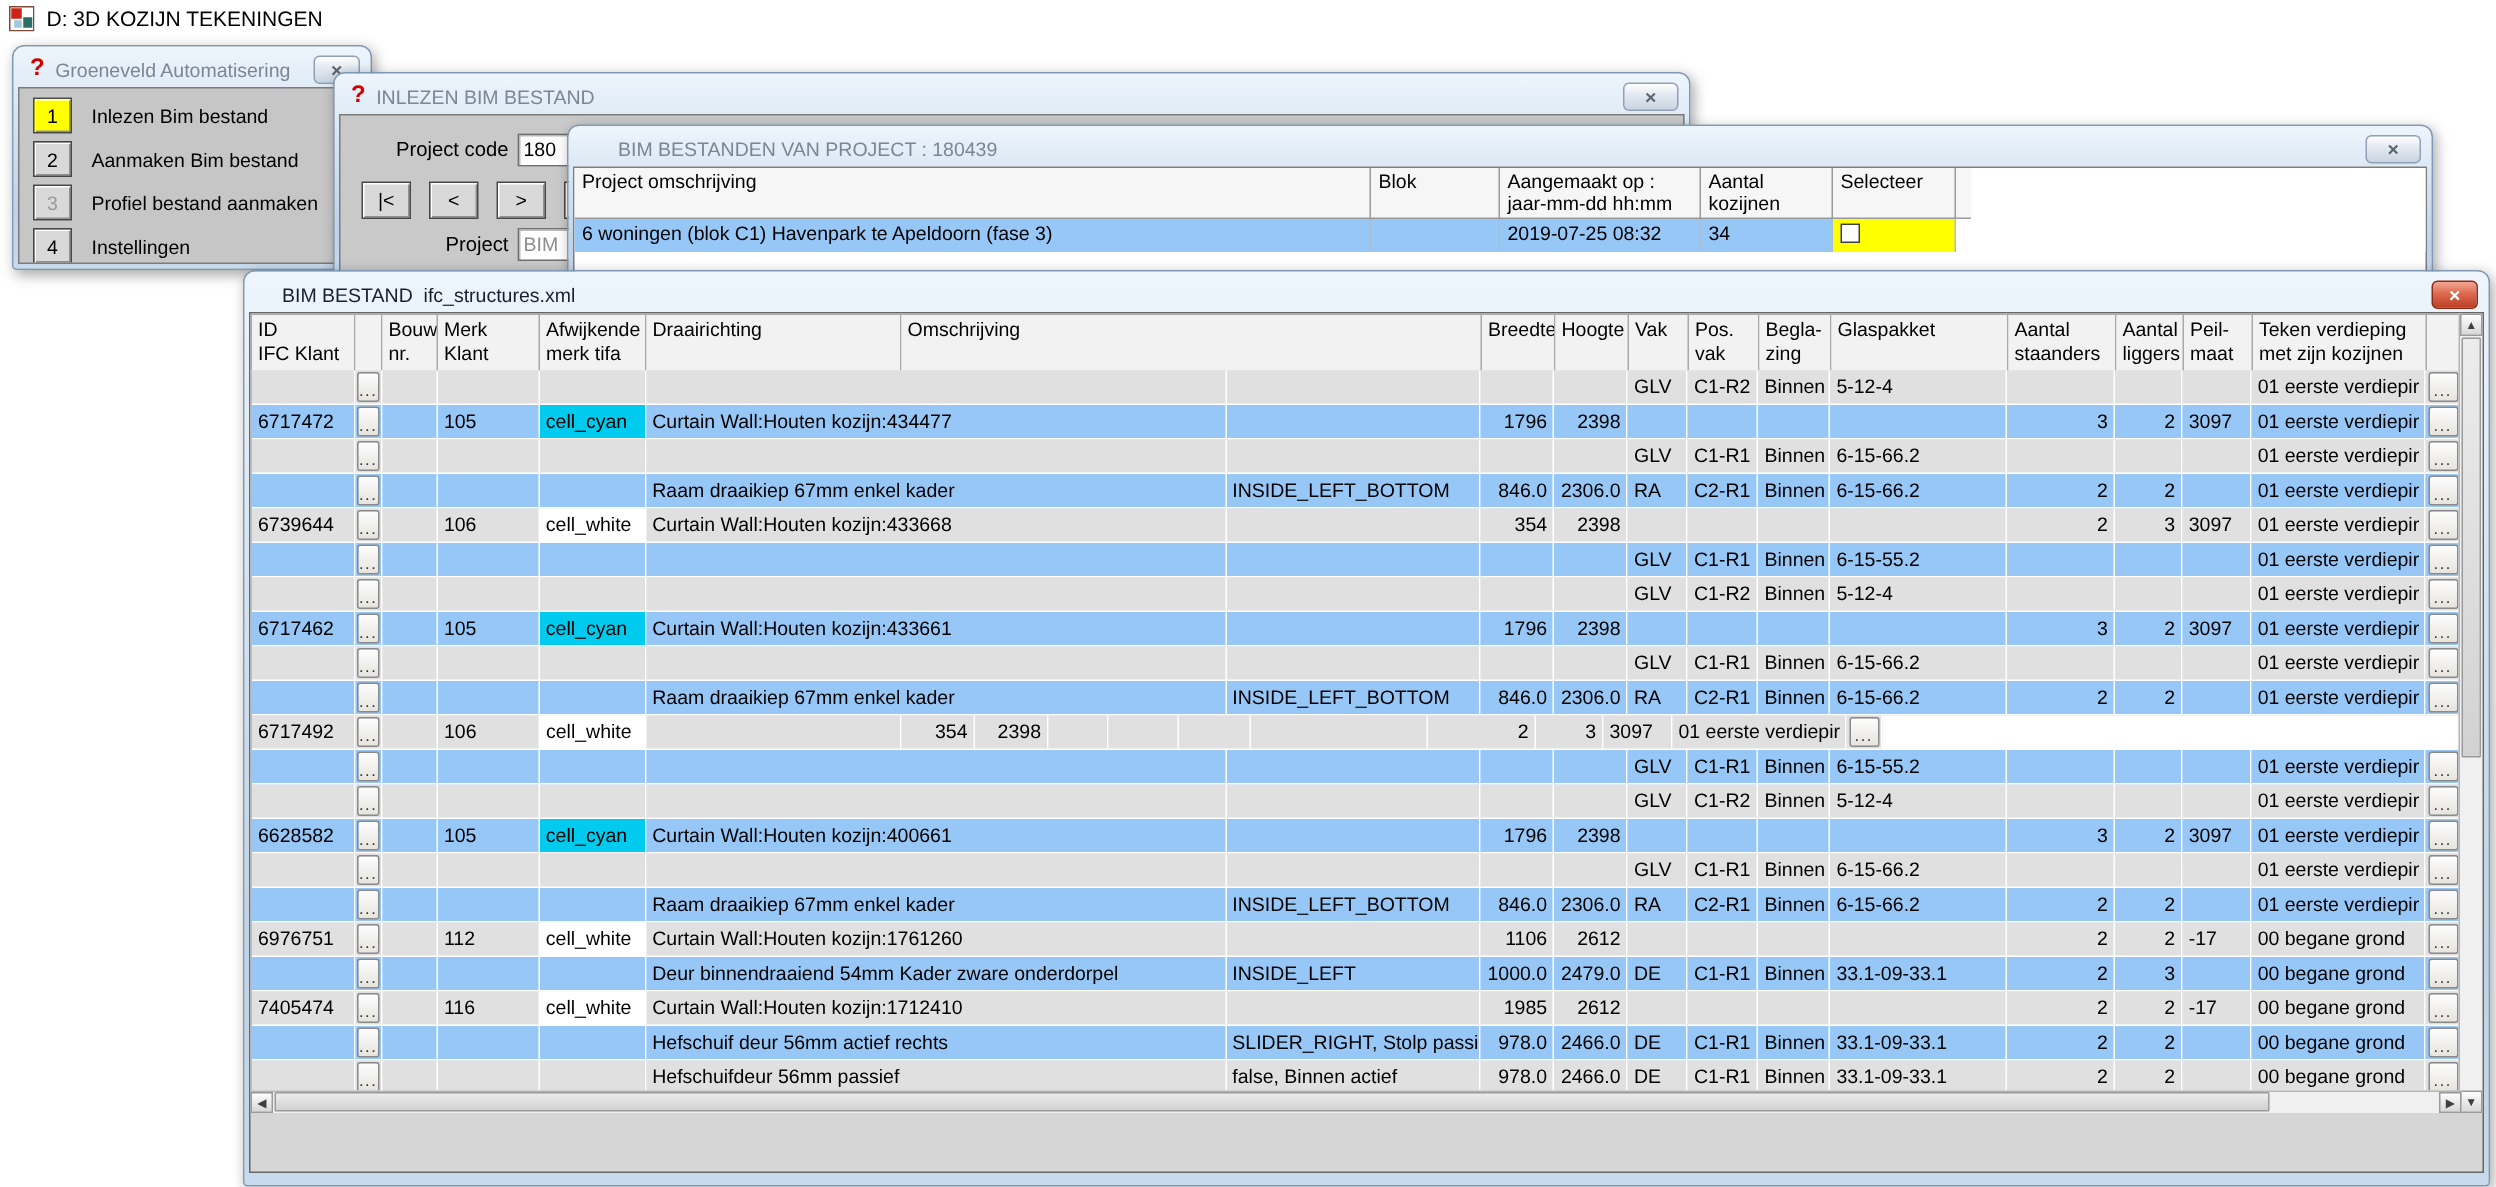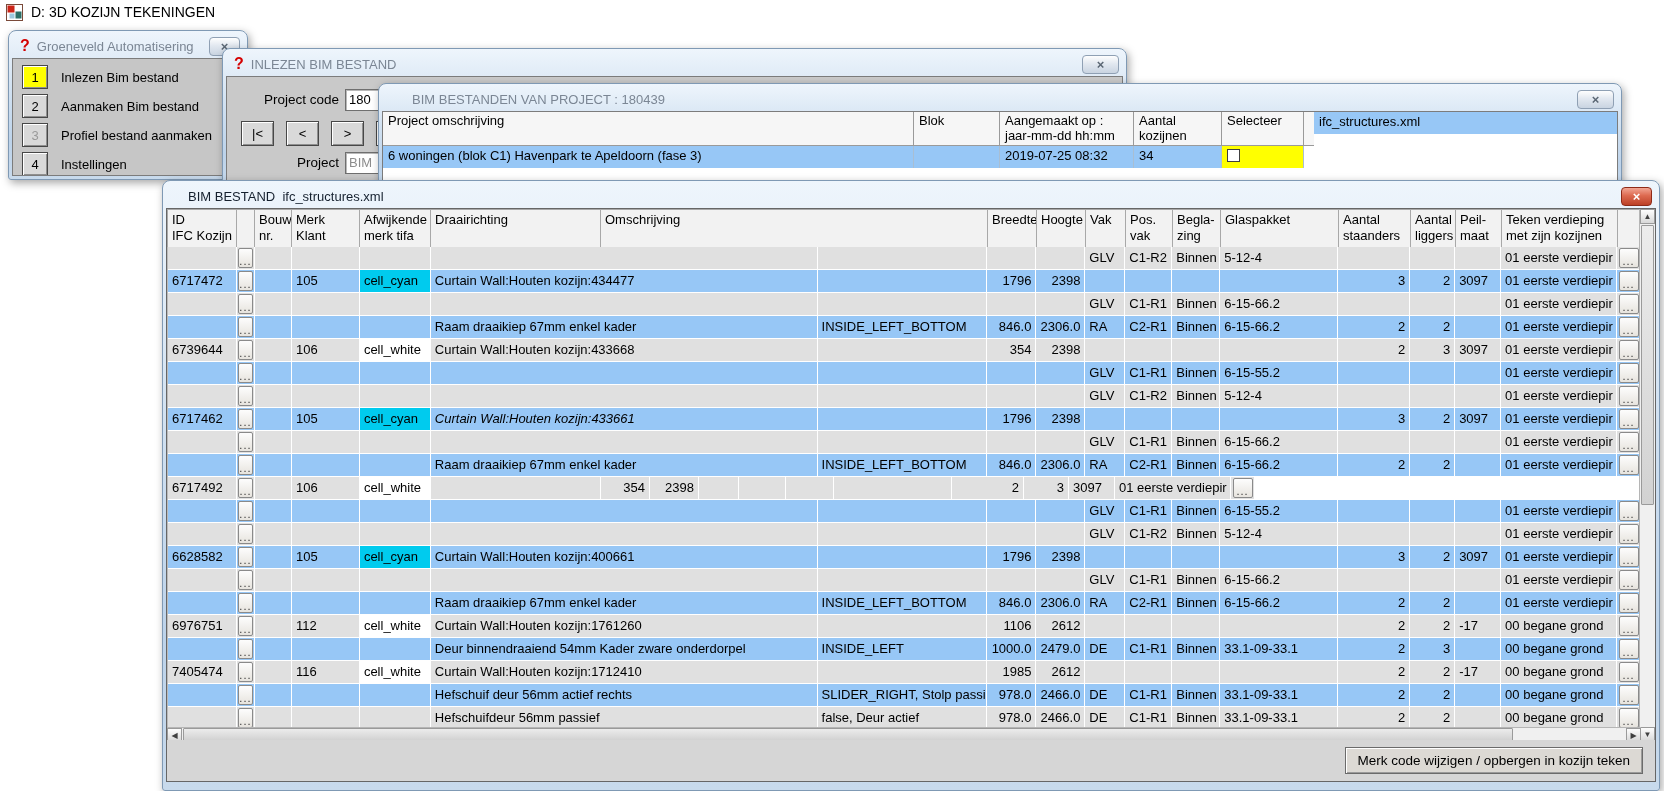--- a/index.html
+++ b/index.html
@@ -160,42 +160,41 @@
     <div class="btable">
       <div class="bhcell" style="width:531px;">Project omschrijving</div>
       <div class="bhcell" style="width:86px;">Blok</div>
       <div class="bhcell" style="width:134px;">Aangemaakt op :
 jaar-mm-dd hh:mm</div>
       <div class="bhcell" style="width:88px;">Aantal
 kozijnen</div>
       <div class="bhcell" style="width:82px;">Selecteer</div>
       <div class="bhcell" style="width:10px; border-right:none;"></div>
 
-      <div class="bcell brow-bg" style="width:305px;">ifc_structures.xml</div>
       <div class="bcell brow-bg" style="width:531px;">6 woningen (blok C1) Havenpark te Apeldoorn (fase 3)</div>
       <div class="bcell brow-bg" style="width:86px;"></div>
       <div class="bcell brow-bg" style="width:134px;">2019-07-25 08:32</div>
       <div class="bcell brow-bg" style="width:88px;">34</div>
       <div class="bcell" style="width:82px; background:#ffff00;">
         <div class="checkbox"></div>
       </div>
       <div class="bcell" style="width:10px; border-right:none; background:#fff;"></div>
     </div>
   </div>
 </div>
 
 <div class="win active" style="left:162px; top:180px; width:1498px; height:611px; z-index:4; padding-bottom:8px;">
   <div class="titlebar">
     <span class="title" style="margin-left:14px;">BIM BESTAND  ifc_structures.xml</span>
     <div class="closebtn red">×</div>
   </div>
   <div class="content win-body" style="height:574px; background:#d6d6d6; border-color:#666;">
     <div class="bim-header">
         <div class="hcell" style="width: 69px;">ID
-IFC Kozijn</div>
+IFC Klant</div>
         <div class="hcell" style="width: 18px;"></div>
         <div class="hcell" style="width: 37px;">Bouw
 nr.</div>
         <div class="hcell" style="width: 68px;">Merk
 Klant</div>
         <div class="hcell" style="width: 71px;">Afwijkende
 merk tifa</div>
         <div class="hcell" style="width: 170px;">Draairichting</div>
         <div class="hcell" style="width: 387px;">Omschrijving</div>
         <div class="hcell" style="width: 49px;">Breedte</div>
@@ -386,21 +385,21 @@
           </div>
         </div>
         <div class="trow blue">
           <div class="tcell" style="width: 69px;">6717462</div>
           <div class="tcell dotcell" style="width: 18px;">
             <div class="dots-btn">...</div>
           </div>
           <div class="tcell" style="width: 37px;"></div>
           <div class="tcell" style="width: 68px;">105</div>
           <div class="tcell" style="width: 71px; background: rgb(0, 203, 238);">cell_cyan</div>
-          <div class="tcell" style="width: 387px; font-style: italic;">Curtain Wall:Houten kozijn:433661</div>
+          <div class="tcell" style="width: 387px;">Curtain Wall:Houten kozijn:433661</div>
           <div class="tcell" style="width: 170px;"></div>
           <div class="tcell num" style="width: 49px;">1796</div>
           <div class="tcell num" style="width: 49px;">2398</div>
           <div class="tcell" style="width: 40px;"></div>
           <div class="tcell" style="width: 47px;"></div>
           <div class="tcell" style="width: 48px;"></div>
           <div class="tcell" style="width: 118px;"></div>
           <div class="tcell num" style="width: 72px;">3</div>
           <div class="tcell num" style="width: 45px;">2</div>
           <div class="tcell" style="width: 46px;">3097</div>
@@ -698,21 +697,21 @@
         </div>
         <div class="trow gray">
           <div class="tcell" style="width: 69px;"></div>
           <div class="tcell dotcell" style="width: 18px;">
             <div class="dots-btn">...</div>
           </div>
           <div class="tcell" style="width: 37px;"></div>
           <div class="tcell" style="width: 68px;"></div>
           <div class="tcell" style="width: 71px;"></div>
           <div class="tcell" style="width: 387px;">Hefschuifdeur 56mm passief</div>
-          <div class="tcell" style="width: 170px;">false, Deur actief</div>
+          <div class="tcell" style="width: 170px;">false, Binnen actief</div>
           <div class="tcell num" style="width: 49px;">978.0</div>
           <div class="tcell num" style="width: 49px;">2466.0</div>
           <div class="tcell" style="width: 40px;">DE</div>
           <div class="tcell" style="width: 47px;">C1-R1</div>
           <div class="tcell" style="width: 48px;">Binnen</div>
           <div class="tcell" style="width: 118px;">33.1-09-33.1</div>
           <div class="tcell num" style="width: 72px;">2</div>
           <div class="tcell num" style="width: 45px;">2</div>
           <div class="tcell" style="width: 46px;"></div>
           <div class="tcell" style="width: 116px;">00 begane grond</div>
@@ -727,17 +726,14 @@
       <div class="sb-thumb" style="left:1px; top:16px; width:13px; height:280px;"></div>
       <div class="sb-btn" style="left:0; bottom:0; width:15px; height:15px;">▼</div>
     </div>
 
     <div class="hscroll" style="left:0; top:518px; width:1474px;">
       <div class="sb-btn" style="left:0; top:0; width:15px; height:14px;">◀</div>
       <div class="sb-thumb" style="left:16px; top:0; width:1330px; height:13px;"></div>
       <div class="sb-btn" style="right:0; top:0; width:15px; height:14px;">▶</div>
     </div>
 
-    <div class="footer-panel" style="height:41px;">
-      <div class="footer-btn">Merk code wijzigen / opbergen in kozijn teken</div>
-    </div>
   </div>
 </div>
 
 </body></html>

